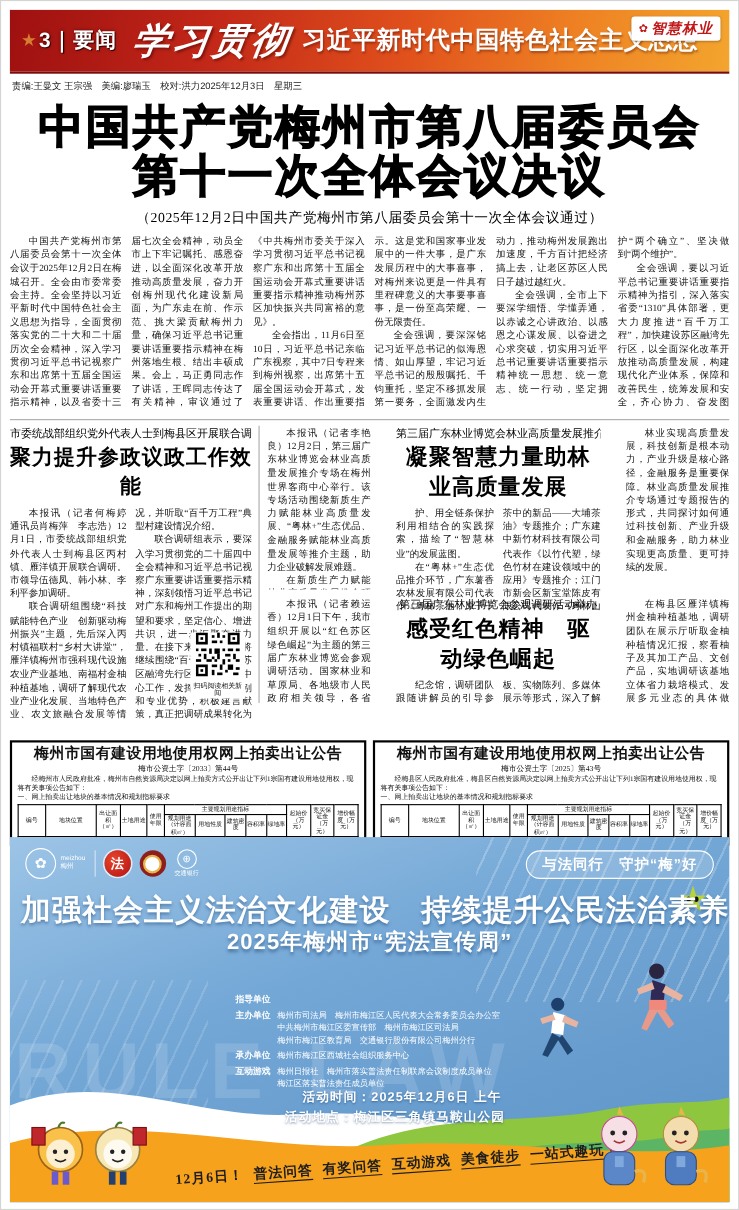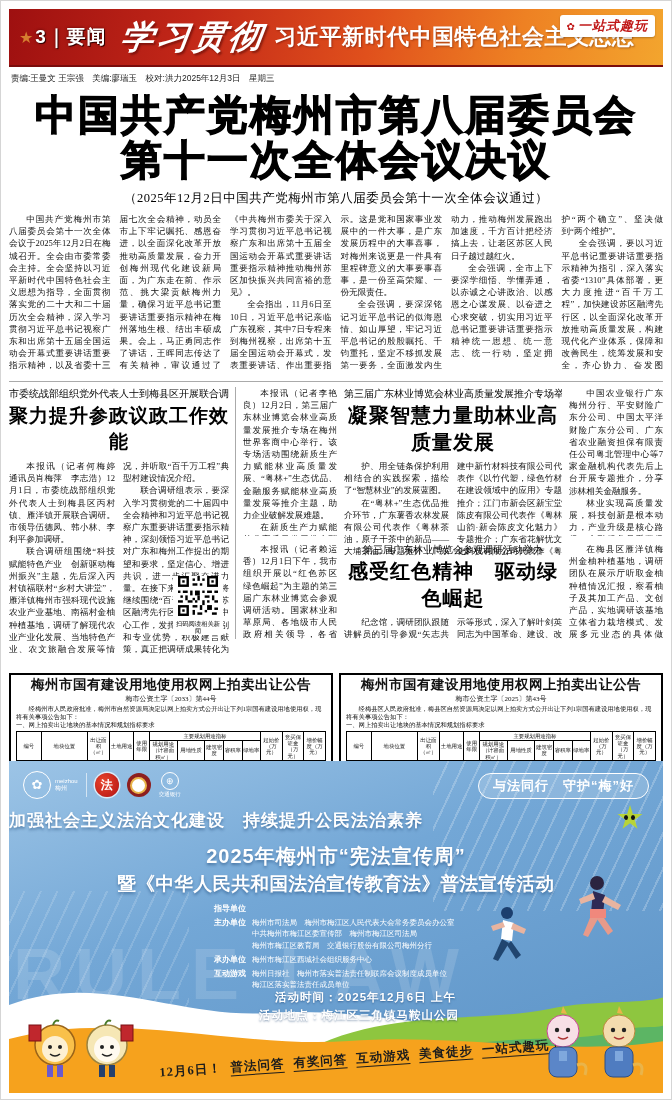--- a/index.html
+++ b/index.html
@@ -40,21 +40,21 @@
   .kicker{font-family:"Liberation Sans",sans-serif;font-size:10px;text-align:center;color:#000;
           white-space:nowrap;overflow:hidden;}
   .headline-lg{font-family:"Liberation Sans",sans-serif;font-weight:900;text-align:center;color:#000;}
   .smallbody{font-size:8.6px;line-height:1.42;text-align:justify;word-break:break-all;overflow:hidden;}
   .left-article{width:220px;padding-right:6px;border-right:1px solid #aaa;position:relative;}
   .left-article .headline-lg{font-size:19px;margin:2px 0 5px;letter-spacing:1px;}
   .left-article .smallbody{column-count:2;column-gap:8px;height:198px;}
   .qr-wrap{position:absolute;right:12px;bottom:4px;width:50px;background:#fff;text-align:center;}
   .qr-caption{font-size:6.3px;line-height:1.2;}
   .right-band{flex:1;padding-left:7px;display:flex;flex-direction:column;gap:7px;overflow:hidden;}
-  .story{display:flex;gap:7px;}
+  .story{display:flex;gap:23px;}
   .story-colL,.story-colR{width:94px;flex:none;}
   .story-main{flex:1;min-width:0;}
   .storyA{height:149px;}
   .storyB{flex:1;}
   .story .smallbody{height:100%;}
   .story-main .headline-lg{font-size:20px;margin:1px 0 4px;letter-spacing:1px;}
   .mainbody{column-count:2;column-gap:8px;}
   .storyA .mainbody{height:102px;}
   .storyB .mainbody{height:70px;}
   
@@ -93,22 +93,22 @@
              font-family:"Liberation Sans",sans-serif;line-height:1.1;}
   .logo-bank .bk{width:16px;height:16px;border:1.4px solid #fff;border-radius:50%;display:flex;
                  align-items:center;justify-content:center;font-size:9px;margin-bottom:1px;}
   .ad-badge{position:absolute;top:12px;right:14px;padding:3px 14px;border:1.6px solid #fff;border-radius:15px;
             background:rgba(255,255,255,.18);color:#fff;font-family:"Liberation Sans",sans-serif;
             font-weight:900;font-size:13px;letter-spacing:1px;}
   .starburst{position:absolute;top:44px;right:20px;width:26px;height:26px;background:#b8d437;
              clip-path:polygon(50% 0,61% 35%,98% 35%,68% 57%,79% 91%,50% 70%,21% 91%,32% 57%,2% 35%,39% 35%);}
   .starburst i{position:absolute;top:10px;left:7px;width:4px;height:5px;background:#111;border-radius:50%;}
   .starburst i + i{left:14px;}
-  .ad-h1{position:absolute;top:48px;left:0;right:0;text-align:left;color:#fff;
-         font-family:"Liberation Sans",sans-serif;font-weight:900;font-size:17px;letter-spacing:1px;
+  .ad-h1{position:absolute;top:48px;left:0;right:0;text-align:right;color:#fff;
+         font-family:"Liberation Sans",sans-serif;font-weight:900;font-size:27px;letter-spacing:1px;
          text-shadow:0 2px 3px rgba(10,50,100,.45);}
   .ad-h2{position:absolute;top:82px;left:0;right:0;text-align:center;color:#fff;
          font-family:"Liberation Sans",sans-serif;font-weight:900;font-size:20px;letter-spacing:1px;
          text-shadow:0 2px 3px rgba(10,50,100,.45);}
   .ad-h3{position:absolute;top:110px;left:0;right:0;text-align:center;color:#fff;
          font-family:"Liberation Sans",sans-serif;font-weight:900;font-size:18.5px;letter-spacing:.5px;
          text-shadow:0 2px 3px rgba(10,50,100,.45);}
   .orgs{position:absolute;top:142px;left:205px;width:265px;color:#fff;font-size:7.5px;
         font-family:"Liberation Sans",sans-serif;}
   .org-row{display:flex;margin-bottom:3px;}
@@ -132,21 +132,21 @@
 
 <div class="page">
 
   <div class="banner">
     <span class="star">★</span>
     <span class="page-badge">3｜要闻</span>
     <span class="slogan-script">学习贯彻</span>
     <span class="slogan-rest">习近平新时代中国特色社会主义思想</span>
     <div class="masthead">
       <span class="plum">✿</span>
-      <span class="mh-text">一站式趣玩</span>
+      <span class="mh-text">智慧林业</span>
     </div>
   </div>
 
   <div class="byline">
     <span>责编:王曼文 王宗强　美编:廖瑞玉　校对:洪力</span>
     <span>2025年12月3日　星期三</span>
   </div>
 
   <div class="lead-head">
     <div class="lead-title">中国共产党梅州市第八届委员会</div>
@@ -232,21 +232,20 @@
           </div>
         <div class="story-main">
           <div class="kicker">第三届广东林业博览会林业高质量发展推介专场举行</div>
           <div class="headline-lg">凝聚智慧力量助林业高质量发展</div>
           <div class="mainbody smallbody">
               <p class="para">护、用全链条保护利用相结合的实践探索，描绘了“智慧林业”的发展蓝图。</p>
               <p class="para">在“粤林+”生态优品推介环节，广东薯香农林发展有限公司代表作《粤林茶油，原子干茶中的新品——大埔茶油》专题推介；广东建中新竹材科技有限公司代表作《以竹代塑，绿色竹材在建设领域中的应用》专题推介；江门市新会区新宝堂陈皮有限公司代表作《粤林山韵·新会陈皮文化魅力》专题推介；广东省花解忧文化科技有限公司代表作《粤林康养，大埔县森林音乐部落——提升全民品质康养精神产品》专题推介。各企业代表的推介集中展示广东茶油、竹材、陈皮、森林康养等特色优质林产品和新业态，展现了林业产业多元化发展的丰硕成果。</p>
             </div>
         </div>
         <div class="story-colR smallbody">
-            <p class="para">中国农业银行广东梅州分行、平安财险广东分公司、中国太平洋财险广东分公司、广东省农业融资担保有限责任公司粤北管理中心等7家金融机构代表先后上台开展专题推介，分享涉林相关金融服务。</p>
             <p class="para">林业实现高质量发展，科技创新是根本动力，产业升级是核心路径，金融服务是重要保障。林业高质量发展推介专场通过专题报告的形式，共同探讨如何通过科技创新、产业升级和金融服务，助力林业实现更高质量、更可持续的发展。</p>
           </div>
       </div>
 
       <div class="story storyB">
         <div class="story-colL smallbody">
             <p class="para">本报讯（记者赖运香）12月1日下午，我市组织开展以“红色苏区　绿色崛起”为主题的第三届广东林业博览会参观调研活动。国家林业和草原局、各地级市人民政府相关领导，各省（区）林业主管部门，广东省林业局相关处室、各地市林业主管部门及林业重点县林业主管部门相关负责同志等参加活动。</p>
           </div>
         <div class="story-main">
           <div class="kicker">第三届广东林业博览会参观调研活动举办</div>
@@ -413,21 +412,20 @@
     </div>
 
     <div class="ad-badge">与法同行　守护“梅”好</div>
     <div class="starburst">
         <i></i>
         <i></i>
       </div>
 
     <div class="ad-h1">加强社会主义法治文化建设　持续提升公民法治素养</div>
     <div class="ad-h2">2025年梅州市“宪法宣传周”</div>
-    <div class="ad-h3">暨《中华人民共和国法治宣传教育法》普法宣传活动</div>
 
     <div class="orgs">
       <div class="org-row">
         <span class="org-label">指导单位</span>
       </div>
       <div class="org-row">
         <span class="org-label">主办单位</span>
         <div class="org-lines">
             <div>梅州市司法局　梅州市梅江区人民代表大会常务委员会办公室</div>
             <div>中共梅州市梅江区委宣传部　梅州市梅江区司法局</div>

